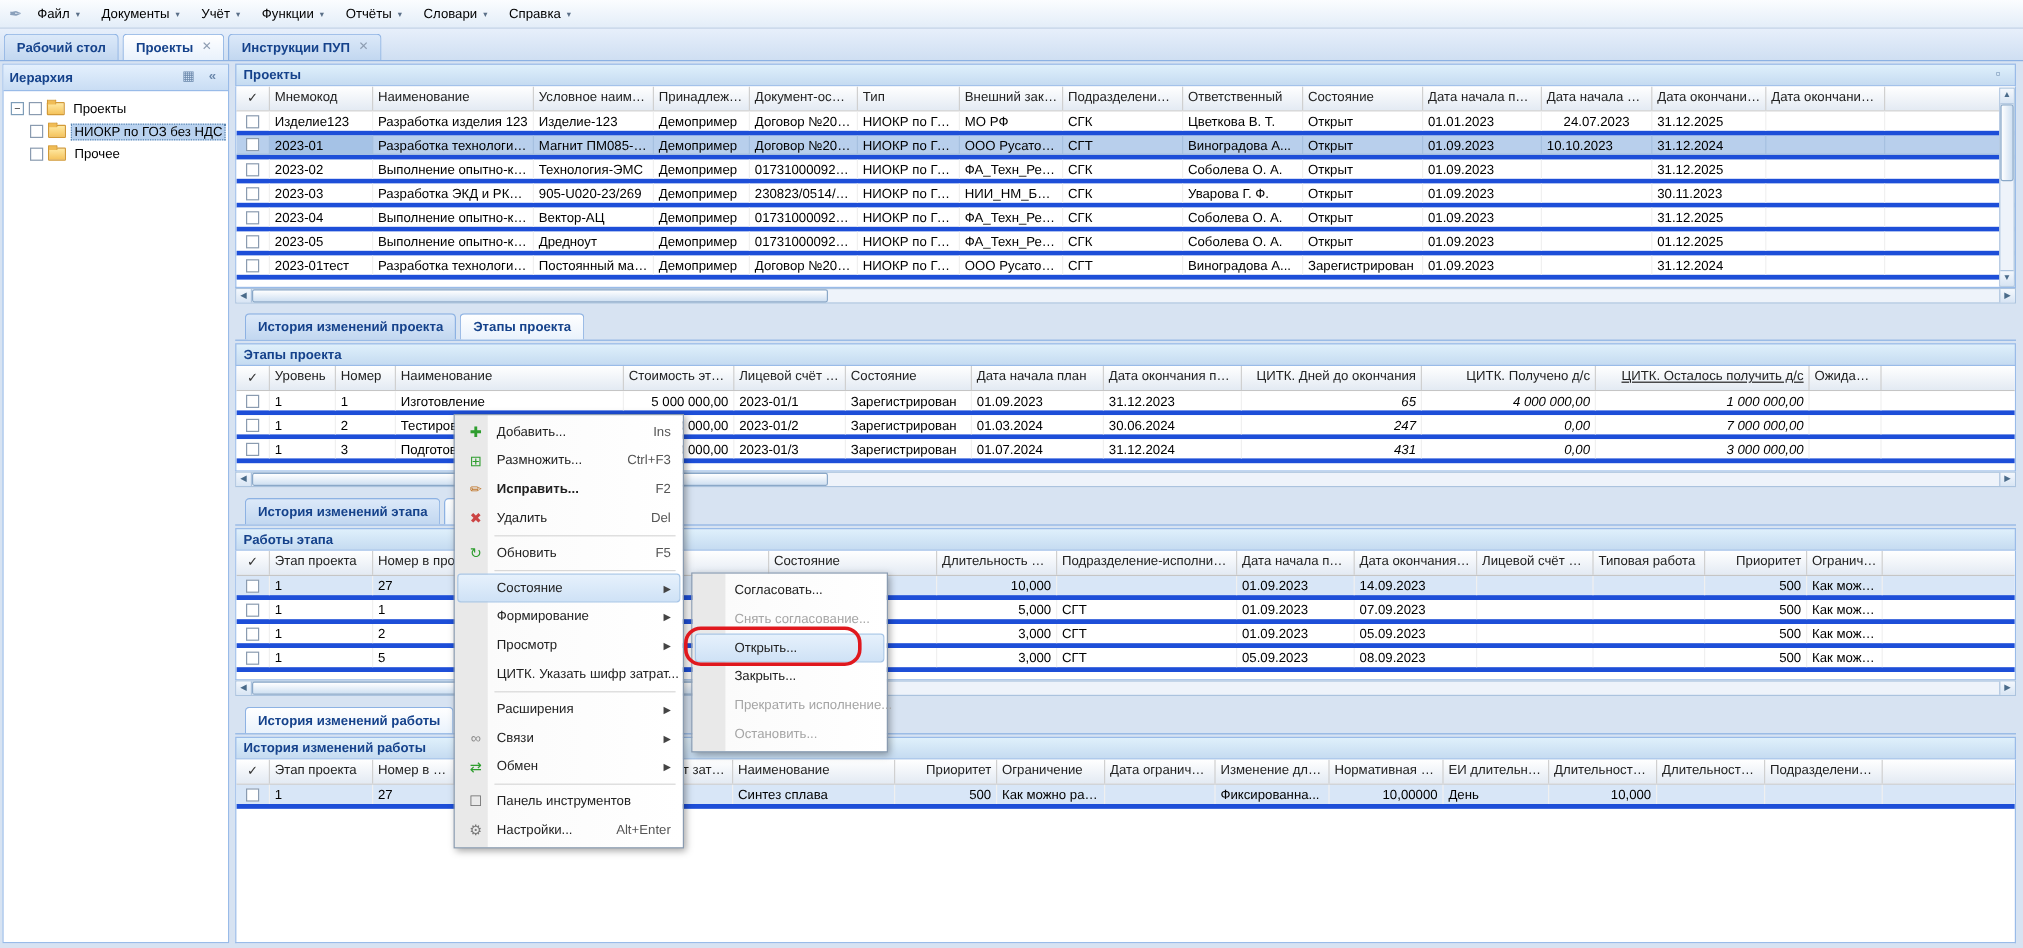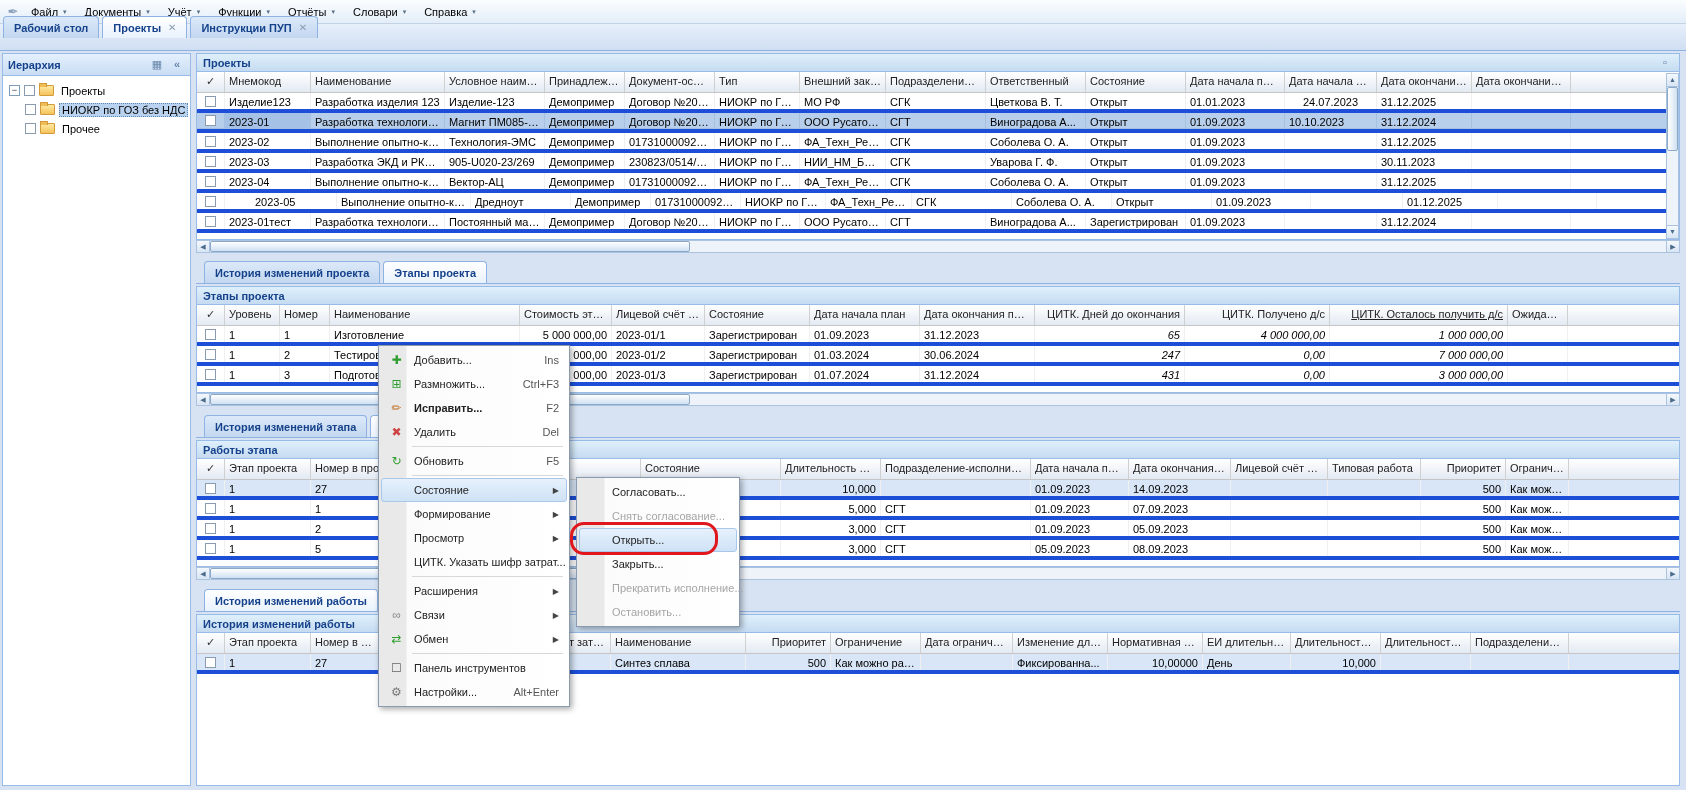--- a/index.html
+++ b/index.html
@@ -7,21 +7,21 @@
 body{font-family:"Liberation Sans","DejaVu Sans",sans-serif;font-size:11px;color:#000;background:#d7e3f2;position:relative}
 .abs{position:absolute}
 .sp{flex:1}
 
 .menubar{left:0;top:0;width:1686px;height:24px;background:linear-gradient(#fbfdff,#e3edf8);border-bottom:1px solid #c3d2e5;display:flex;align-items:center;padding-left:4px}
 .app-logo{width:18px;text-align:center;color:#8aa0bb;font-size:13px}
 .mb-items{display:flex;height:100%;align-items:center}
 .menu-top-item{padding:4px 9px;display:flex;align-items:center;gap:5px;border-radius:2px;cursor:default}
 .menu-top-item .dn{font-size:7px;color:#5a6f88}
 
-.tabbar{left:0;top:24px;width:1686px;height:27px;background:linear-gradient(#e7effb,#cfdff2);border-bottom:1px solid #8db2e3;display:flex;align-items:flex-end;padding:0 0 12px 3px;gap:3px}
+.tabbar{left:0;top:24px;width:1686px;height:27px;background:linear-gradient(#e7effb,#cfdff2);border-bottom:1px solid #8db2e3;display:flex;align-items:flex-end;padding:0 0 0 3px;gap:3px}
 .tab{height:22px;display:flex;align-items:center;gap:7px;padding:0 10px;border:1px solid #8db2e3;border-bottom:none;border-radius:4px 4px 0 0;background:linear-gradient(#dce9f9,#c2d7f0);color:#15428b;font-weight:bold;white-space:nowrap;cursor:default}
 .tab.active{background:linear-gradient(#ffffff,#e9f2fc)}
 .tab-close{color:#8d9cb1;font-size:10px;font-weight:normal}
 .sec-tabs{border-bottom:1px solid #8db2e3;display:flex;align-items:flex-end;padding-left:8px;gap:3px;height:26px}
 
 .sidebar{left:2px;top:53px;width:189px;height:733px;border:1px solid #99bbe8;background:#fff}
 .side-hdr{height:22px;background:linear-gradient(#e4f0fd,#c9ddf4);border-bottom:1px solid #99bbe8;color:#15428b;font-weight:bold;display:flex;align-items:center;gap:4px;padding:0 5px}
 .side-icon{width:16px;height:15px;text-align:center;color:#6a87ab;font-size:11px;line-height:15px;cursor:pointer}
 .tree{padding:5px 3px}
 .tree-row{height:19px;display:flex;align-items:center;gap:4px;cursor:default;white-space:nowrap}
@@ -267,21 +267,21 @@
       <div class="gcell" style="width: 99px;">01.09.2023</div>
       <div class="gcell" style="width: 92px;"></div>
       <div class="gcell" style="width: 95px;">31.12.2025</div>
       <div class="gcell" style="width: 99px;"></div>
       <div class="gcell fill"></div>
     </div>
     <div class="grow">
       <div class="gcell ckc" style="width: 28px;">
         <span class="cbx"></span>
       </div>
-      <div class="gcell" style="width: 86px; margin-left: 26px;">2023-05</div>
+      <div class="gcell" style="width: 86px;">2023-05</div>
       <div class="gcell" style="width: 134px;">Выполнение опытно-конс...</div>
       <div class="gcell" style="width: 100px;">Дредноут</div>
       <div class="gcell" style="width: 80px;">Демопример</div>
       <div class="gcell" style="width: 90px;">017310000922...</div>
       <div class="gcell" style="width: 85px;">НИОКР по ГОЗ ...</div>
       <div class="gcell" style="width: 86px;">ФА_Техн_Рег_...</div>
       <div class="gcell" style="width: 100px;">СГК</div>
       <div class="gcell" style="width: 100px;">Соболева О. А.</div>
       <div class="gcell" style="width: 100px;">Открыт</div>
       <div class="gcell" style="width: 99px;">01.09.2023</div>

